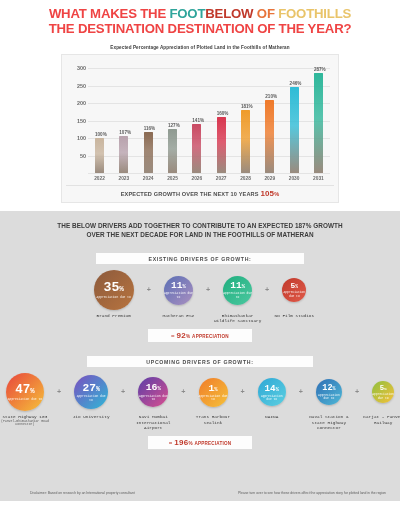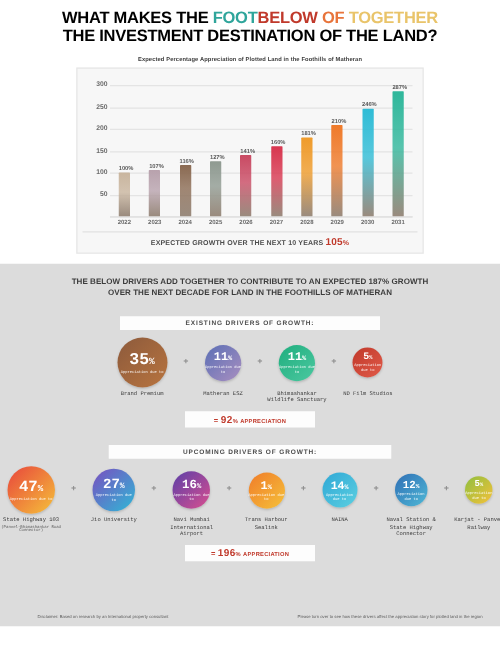--- a/index.html
+++ b/index.html
@@ -15,21 +15,21 @@
   .top-section { background: #ffffff; padding: 6px 10px 8px; }
   .headline {
     text-align: center;
     font-weight: bold;
     font-size: 13.2px;
     line-height: 15px;
     letter-spacing: -0.2px;
     color: #4a4a4a;
   }
   .headline .l2 { display:block; }
-  .c-dark { color:#000000; }
+  .c-dark { color:#ef4444; }
   .c-teal { color:#2fa59b; }
   .c-red  { color:#c0392b; }
   .c-orange{ color:#e8743b; }
   .c-gold { color:#e9c46a; }
 
   .chart-caption {
     text-align: center;
     font-size: 4.6px;
     font-weight: bold;
     color: #3b3b3b;
@@ -213,23 +213,23 @@
 </style>
 </head>
 <body>
 
 <div class="page">
 
   <div class="top-section">
 
     <div class="headline">
       <span>
-        <span class="c-dark">WHAT MAKES THE </span><span class="c-teal">FOOT</span><span class="c-red">BELOW</span><span class="c-orange"> OF </span><span class="c-gold">TOGETHER</span>
+        <span class="c-dark">WHAT MAKES THE </span><span class="c-teal">FOOT</span><span class="c-red">BELOW</span><span class="c-orange"> OF </span><span class="c-gold">FOOTHILLS</span>
       </span>
-      <span class="l2 c-dark">THE INVESTMENT DESTINATION OF THE LAND?</span>
+      <span class="l2 c-dark">THE DESTINATION DESTINATION OF THE YEAR?</span>
     </div>
 
     <div class="chart-caption">Expected Percentage Appreciation of Plotted Land in the Foothills of Matheran</div>
 
     <div class="chart-card">
       <div class="plot">
         <div id="gridlines">
             <div class="gridline" style="top: 112px;"></div>
             <div class="ytick" style="top: 112px;"></div>
             <div class="gridline" style="top: 94.5px;"></div>

